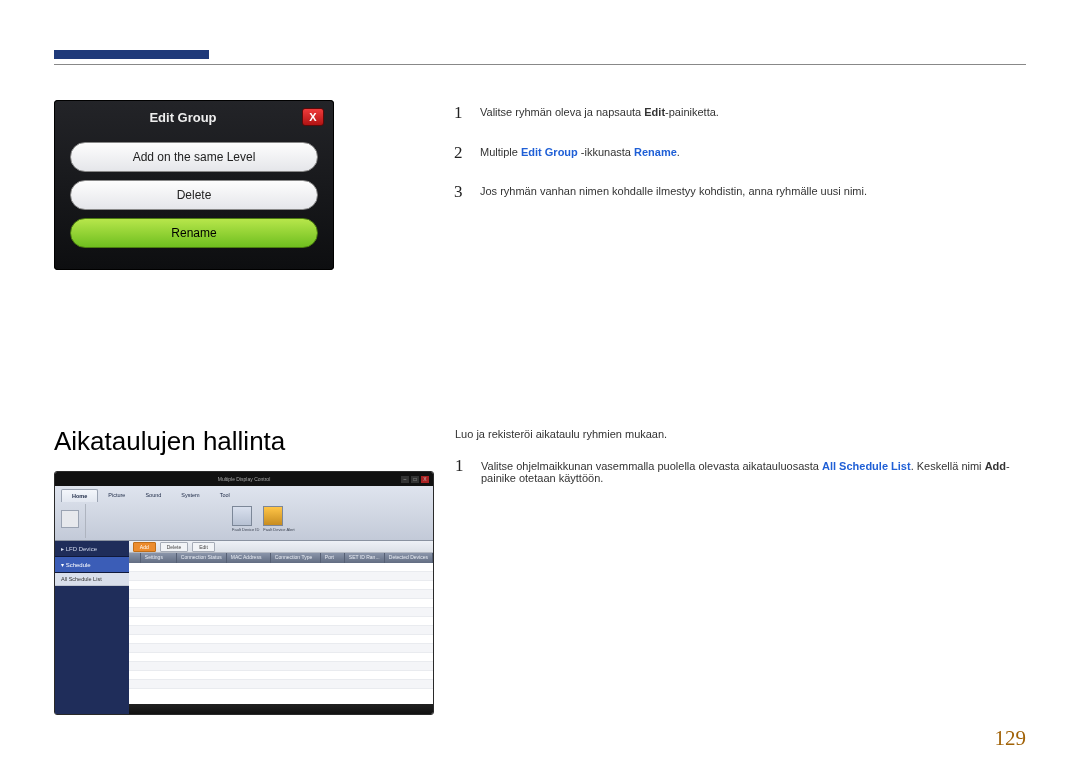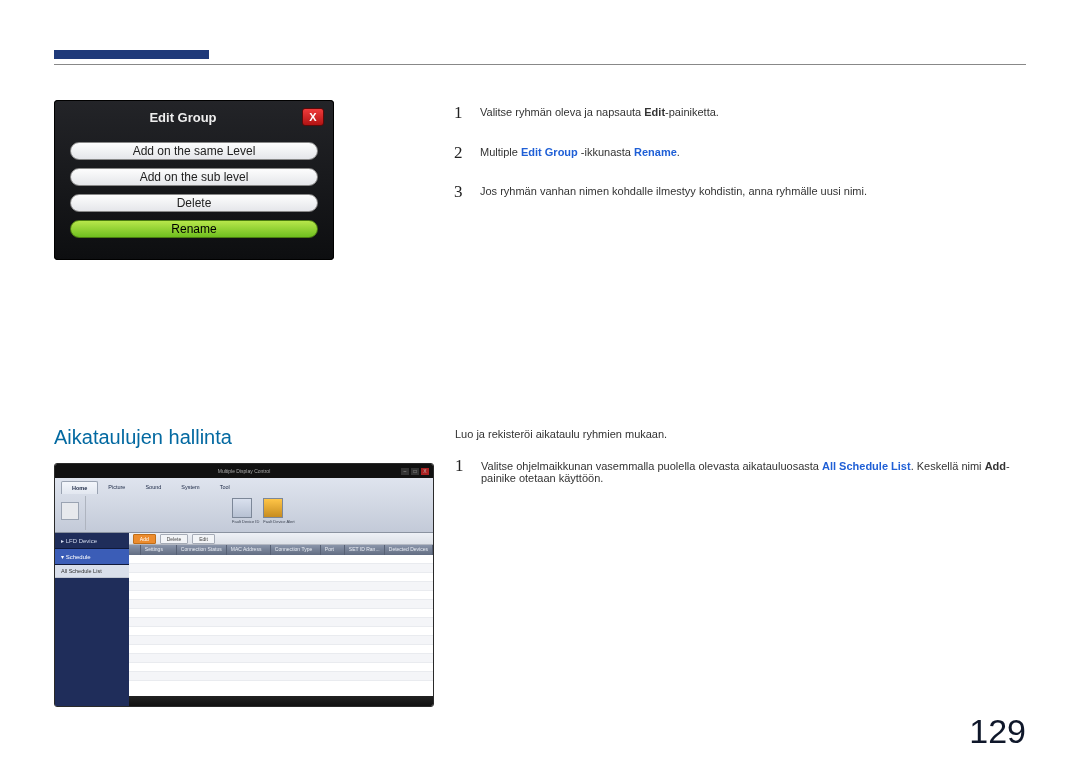--- a/index.html
+++ b/index.html
@@ -37,23 +37,23 @@
   .highlight-heading {
     display: inline-block;
     background: #ffc547;
     color: #1f3a7a;
     font-weight: bold;
     font-size: 15px;
     padding: 3px 6px 4px 6px;
     margin-bottom: 14px;
   }
   .plain-heading {
-    font-size: 20px;
+    font-size: 26px;
     font-weight: 500;
-    color: #0369a1;
+    color: #000000;
     margin-bottom: 14px;
   }
   
   .edit-group-dialog {
     width: 280px;
     background: linear-gradient(#232428, #0d0e10);
     border-radius: 4px;
     padding: 0 0 14px 0;
     box-shadow: 0 0 0 1px #000 inset;
     margin-bottom: 40px;
@@ -80,21 +80,21 @@
     font-size: 11px;
     font-weight: bold;
     display: flex;
     align-items: center;
     justify-content: center;
     border: 1px solid #5a0a0a;
     cursor: pointer;
   }
   .eg-btn {
     margin: 8px 16px;
-    height: 18px;
+    height: 30px;
     background: linear-gradient(#fdfdfd, #e5e6ea);
     border: 1px solid #888;
     border-radius: 15px;
     display: flex;
     align-items: center;
     justify-content: center;
     font-size: 12px;
     color: #222;
     cursor: pointer;
   }
@@ -307,42 +307,41 @@
   }
   .desc {
     font-size: 11px;
     color: #333;
     margin-bottom: 16px;
   }
   .page-num {
     position: absolute;
     bottom: 12px;
     right: 54px;
-    font-size: 34px;
-    color: #0f172a;
-    font-family: Liberation Sans, sans-serif;
+    font-size: 21px;
+    color: #a16207;
+    font-family: Liberation Serif, serif;
   }
 </style>
 </head>
 <body>
 
 <div class="top-bar"></div>
 <div class="top-line"></div>
 
 <div class="content">
   
 
   
   <div class="edit-group-dialog">
     <div class="edit-group-titlebar">
       <div class="edit-group-title">Edit Group</div>
       <div class="close-x">X</div>
     </div>
     <div class="eg-btn">Add on the same Level</div>
-    <div class="eg-btn">Add on the sub level</div>
     <div class="eg-btn">Delete</div>
     <div class="eg-btn">Rename</div>
   </div>
 
   
   <div class="steps">
     <div class="step">
       <div class="step-num">1</div>
       <div class="step-body">
         <span>Valitse ryhmän oleva ja napsauta </span><span class="bold">Edit</span><span>-painiketta.</span>

